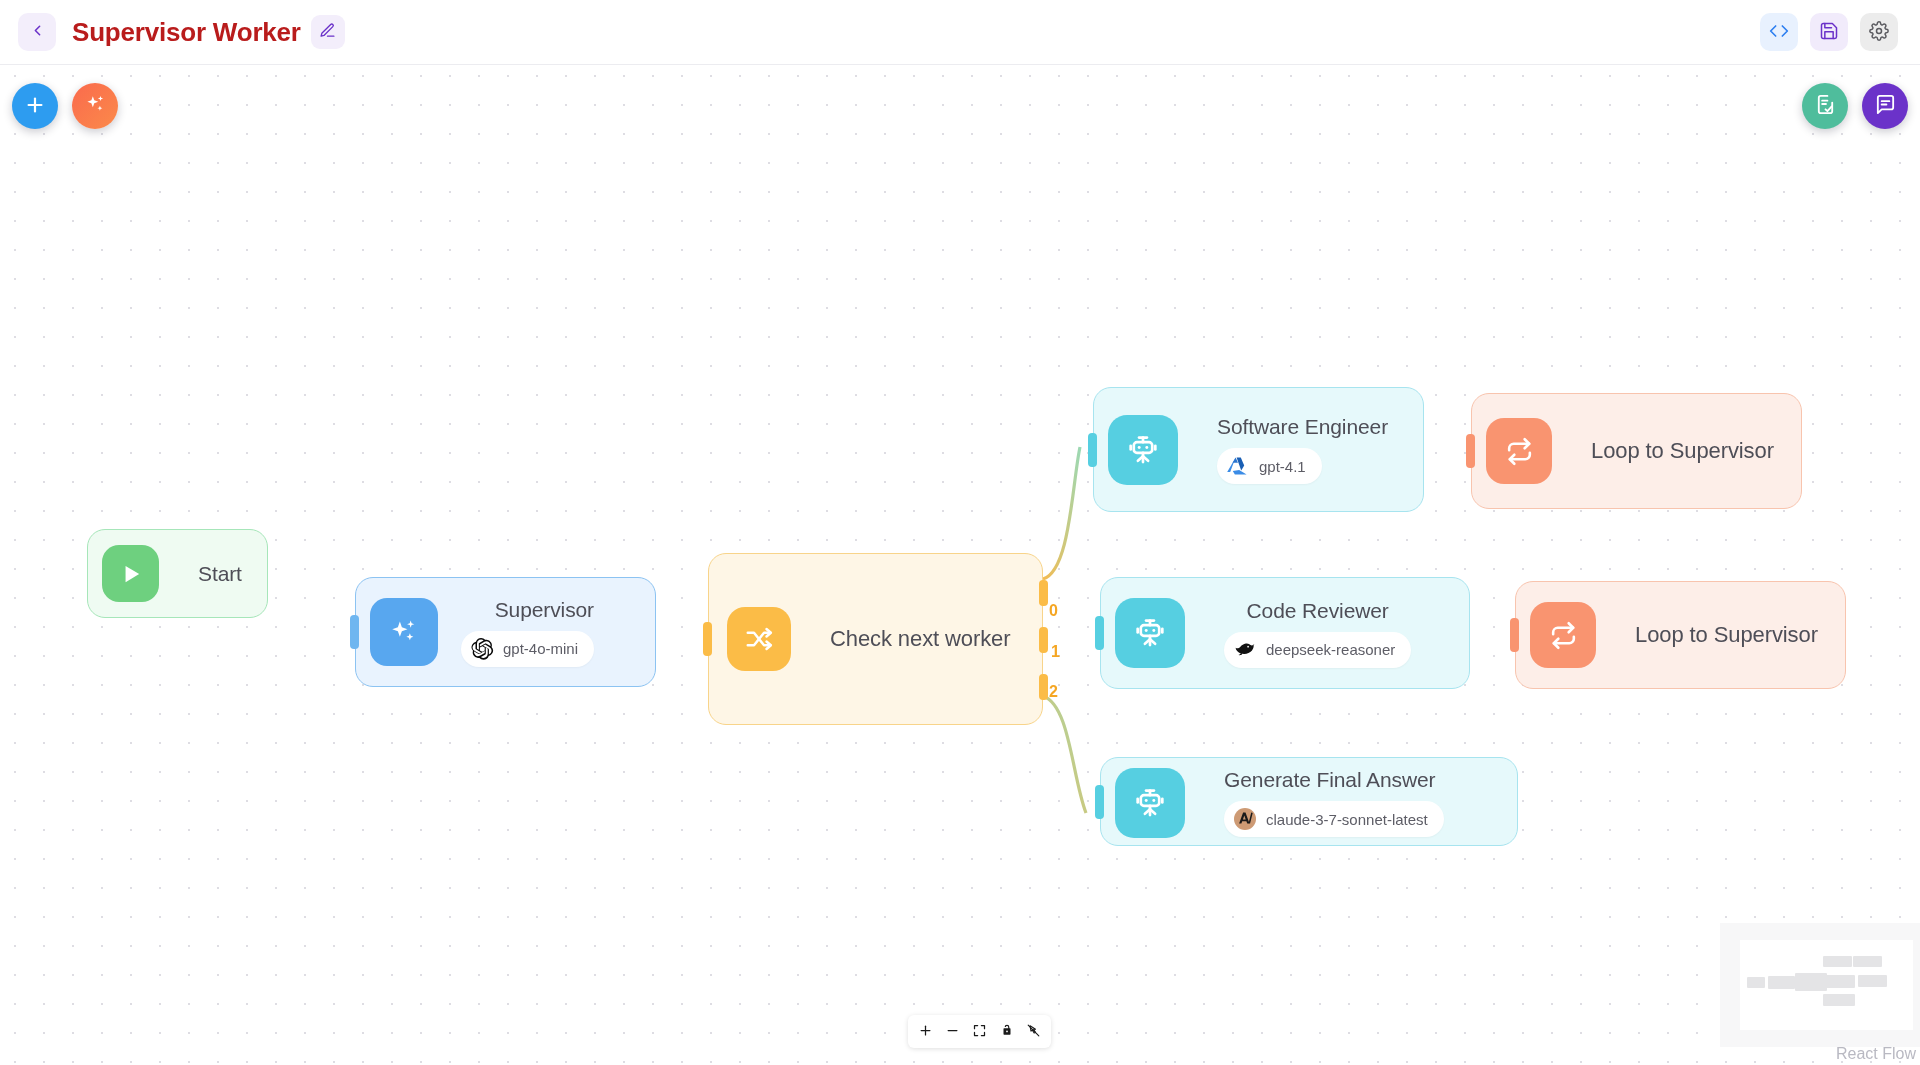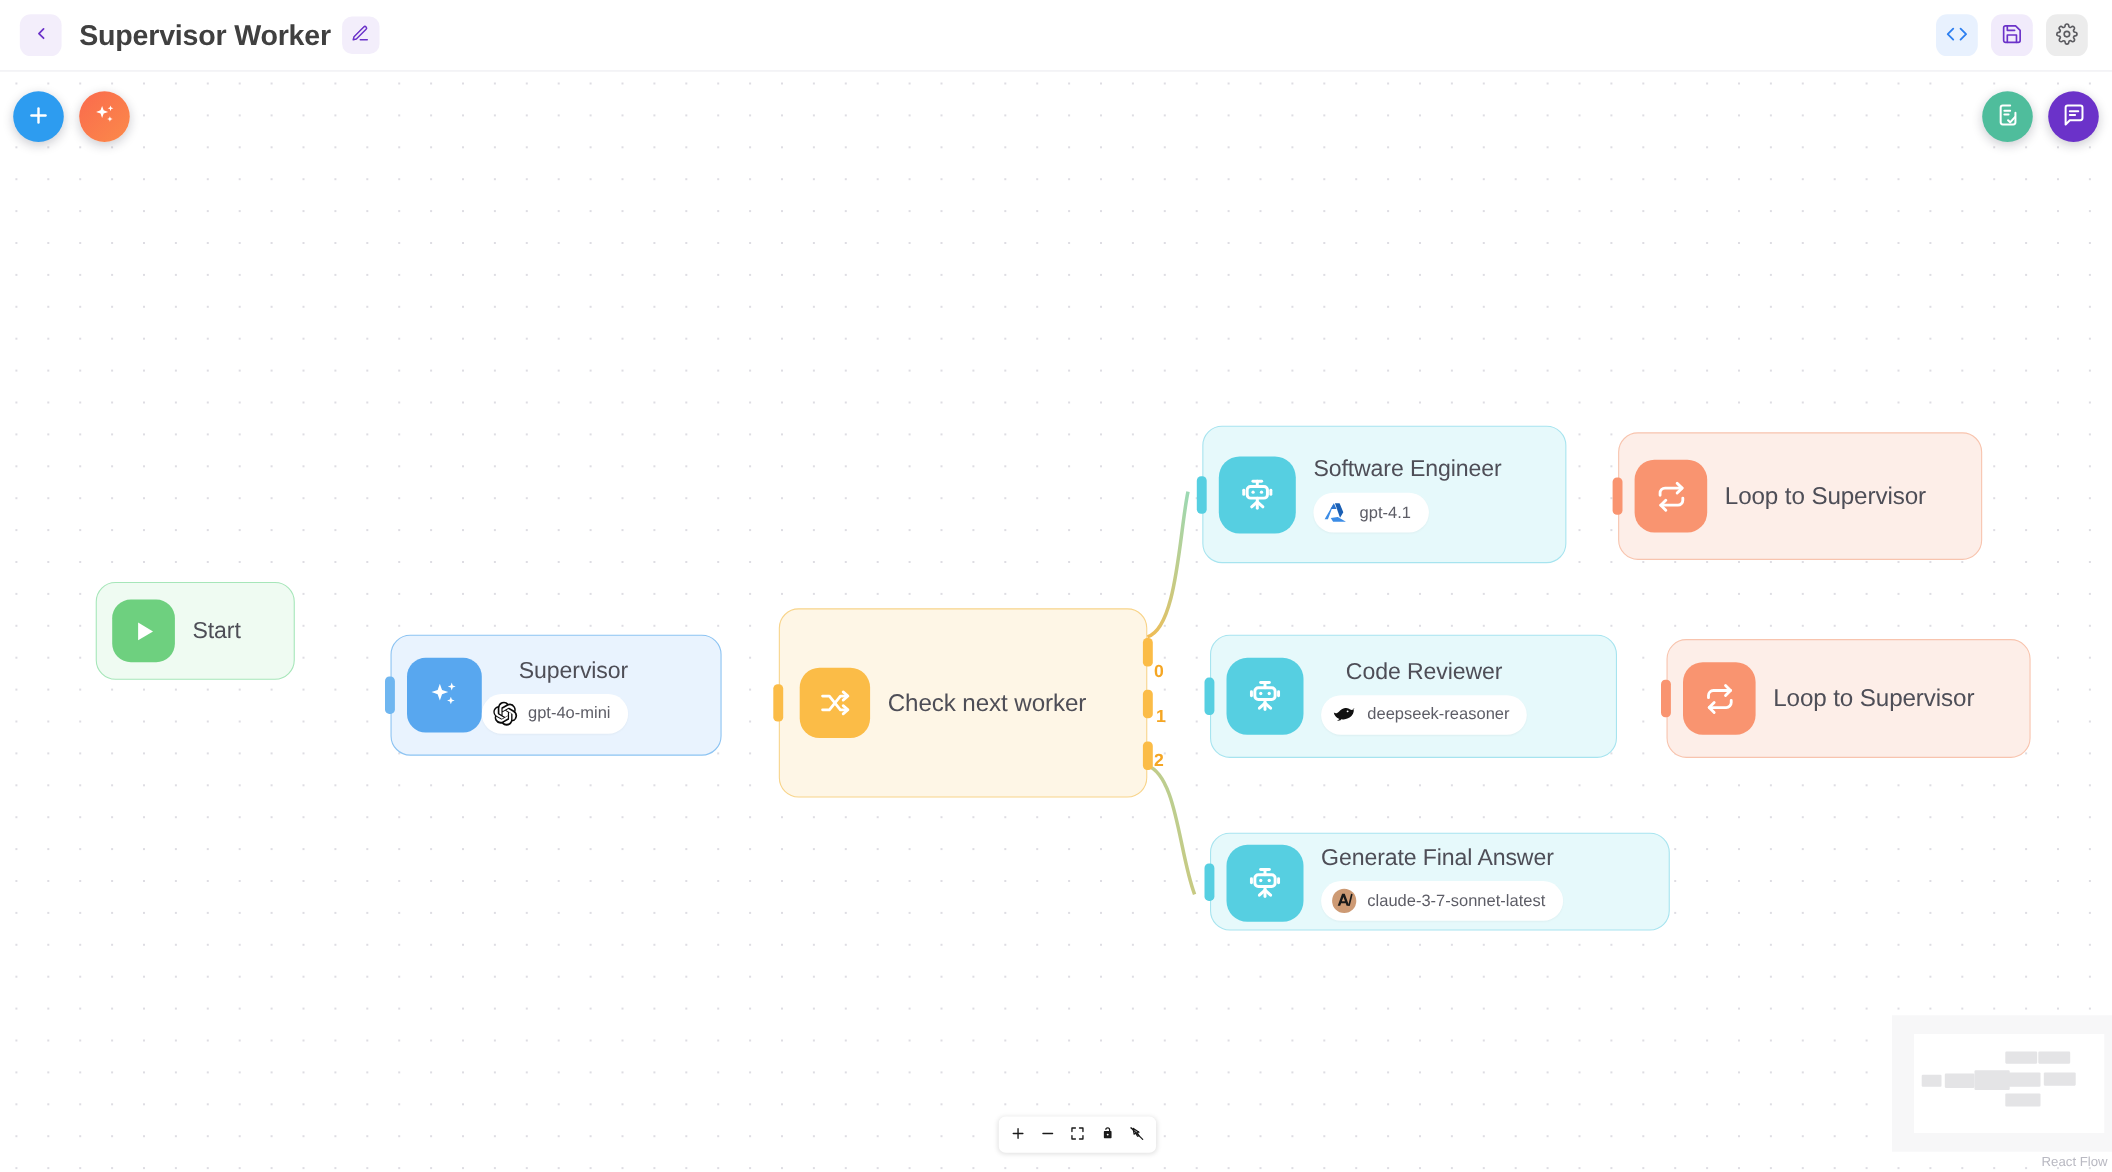--- a/index.html
+++ b/index.html
@@ -31,21 +31,21 @@
   .topbar-left { display: flex; align-items: center; gap: 0px; }
   .icon-btn {
     display: flex; align-items: center; justify-content: center;
     border: none; cursor: pointer; background: transparent;
   }
   .back-btn {
     width: 38px; height: 38px; border-radius: 10px;
     background: #f3eefb;
   }
   .page-title {
-    font-size: 26px; font-weight: 700; color: #404040;
+    font-size: 26px; font-weight: 700; color: #b91c1c;
     letter-spacing: -0.2px;
     margin: 0 10px 0 16px;
     white-space: nowrap;
   }
   .edit-btn {
     width: 34px; height: 34px; border-radius: 9px;
     background: #f3eefb;
   }
   .topbar-right {
     margin-left: auto; display: flex; align-items: center; gap: 12px;
@@ -79,20 +79,21 @@
   .fab-ai    { left: 72px;  top: 18px; background: linear-gradient(135deg,#fa6a4d 0%,#fb8a4a 100%); }
   .fab-check { right: 72px; top: 18px; background: #4fbd9c; }
   .fab-chat  { right: 12px; top: 18px; background: #6b32c9; }
 
   
   .node {
     position: absolute; z-index: 10;
     display: flex; align-items: center;
     border-radius: 18px;
     cursor: grab;
+    gap: 23px;
   }
   .node-icon {
     flex: 0 0 auto;
     display: flex; align-items: center; justify-content: center;
     border-radius: 16px;
   }
   .node-body { display: flex; flex-direction: column; justify-content: center; }
   .node-title {
     font-size: 21px; color: #4e4e57; font-weight: 400;
     white-space: nowrap; letter-spacing: -.1px;
@@ -157,21 +158,21 @@
   .minimap {
     position: absolute; right: 0px; bottom: 18px; z-index: 32;
     width: 200px; height: 124px;
     background: #f7f7f8;
     overflow: hidden;
   }
   .mm-inner { position: absolute; left: 20px; top: 17px; width: 173px; height: 90px; background: #ffffff; }
   .mm-node { position: absolute; background: #e4e4e6; border-radius: 1px; }
   .attribution {
     position: absolute; right: 4px; bottom: 2px; z-index: 33;
-    font-size: 12px; color: #b9b9c2; font-family: "Liberation Sans", sans-serif;
+    font-size: 16px; color: #b9b9c2; font-family: "Liberation Sans", sans-serif;
   }
 </style>
 </head>
 <body>
 
 <div class="app">
 
   <div class="topbar">
     <div class="topbar-left">
       <button class="icon-btn back-btn">

